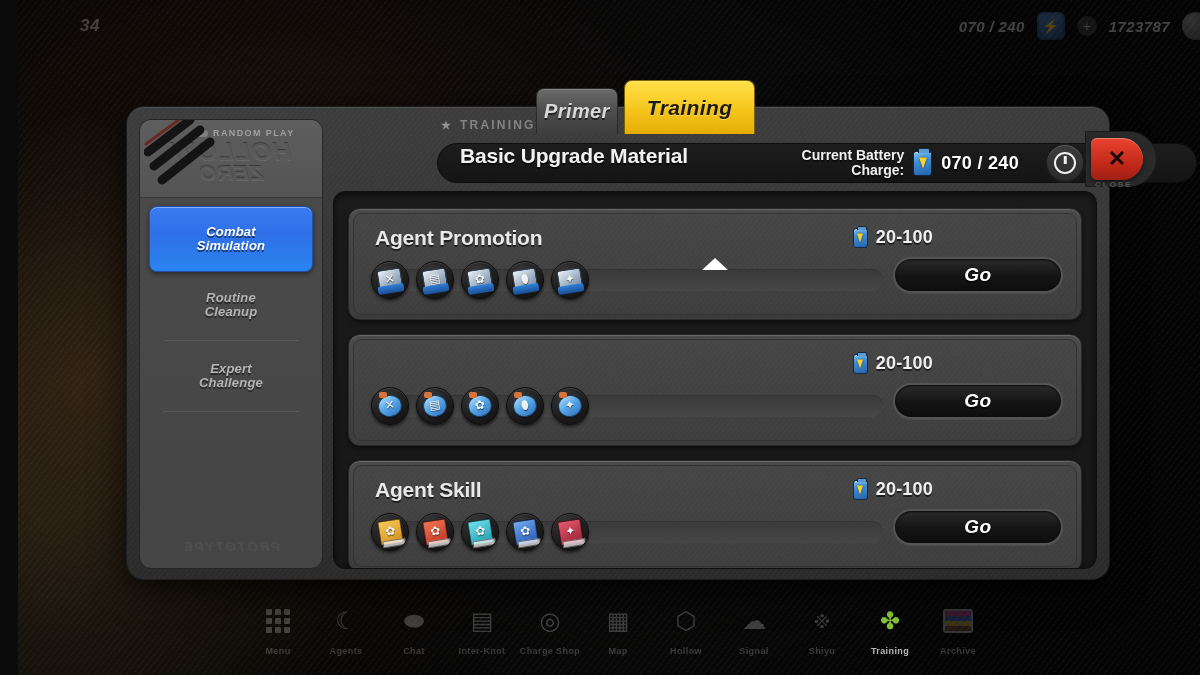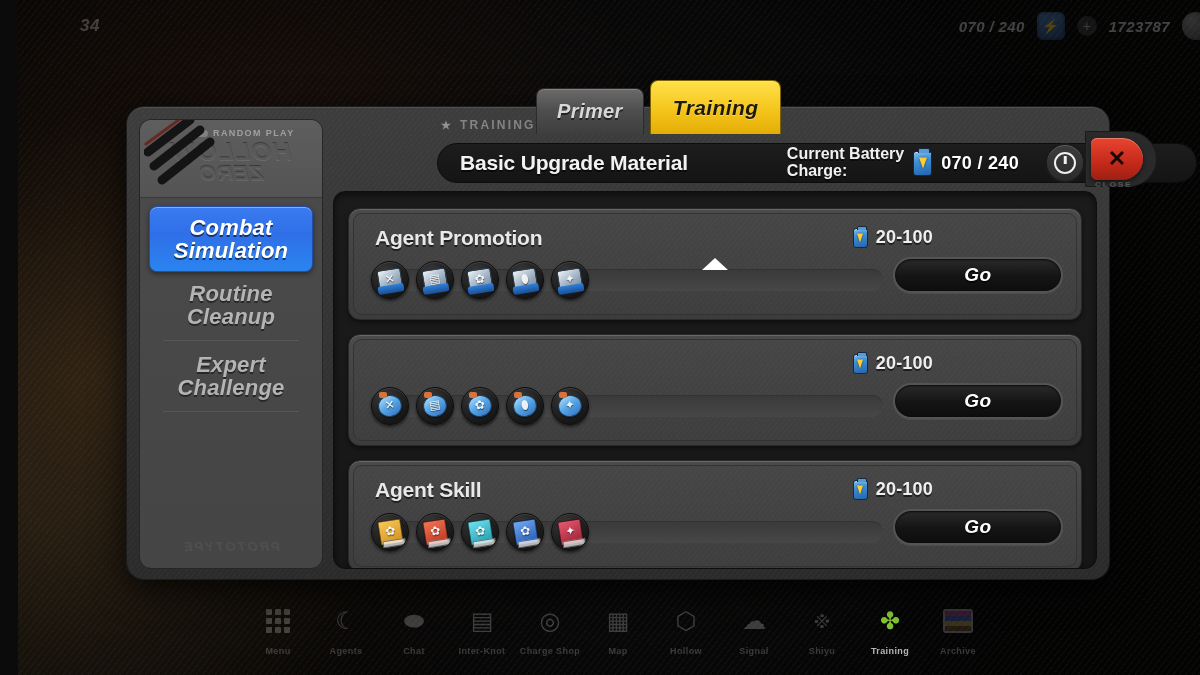--- a/index.html
+++ b/index.html
@@ -86,21 +86,21 @@
 
   
   .tabs {
     position: absolute; left: 518px; top: 80px;
     display: flex; align-items: flex-end; gap: 6px;
     z-index: 24;
   }
   .tab {
     position: relative;
     height: 46px;
-    padding: 0 20px;
+    padding: 0 7px;
     display: flex; align-items: center; justify-content: center;
     border-radius: 8px 8px 0 0;
     background: linear-gradient(180deg,#6a6a6a 0%, #4e4e4e 48%, #3e3e3e 100%);
     border: 1px solid #2b2b2b;
     border-bottom: none;
     font-size: 20px; font-weight: bold; font-style: italic;
     color: #d8d8d8;
     letter-spacing: 0.4px;
     text-shadow: 0 2px 0 rgba(0,0,0,0.55);
     box-shadow: inset 0 1px 0 rgba(255,255,255,0.18);
@@ -214,21 +214,21 @@
     width: 84px; height: 76px;
     z-index: 3;
     pointer-events: none;
   }
 
   .sb-items { padding: 8px 9px 0 9px; }
   .sb-item {
     height: 66px;
     display: flex; align-items: center; justify-content: center;
     text-align: center;
-    font-size: 22px; font-weight: bold; font-style: italic;
+    font-size: 13px; font-weight: bold; font-style: italic;
     color: #b4b4b4;
     line-height: 1.05;
     letter-spacing: 0.2px;
     border-radius: 8px;
     text-shadow: 0 2px 0 rgba(0,0,0,0.45);
     cursor: pointer;
   }
   .sb-item.active {
     background: linear-gradient(180deg,#3a7bf0 0%, #2f6fe8 42%, #2a84ef 100%);
     color: #ffffff;
@@ -262,37 +262,37 @@
     color: rgba(190,190,190,0.55);
   }
   .crumb .star { font-size: 11px; color: rgba(190,190,190,0.65); }
 
   .titlebar {
     position: absolute; left: 104px; top: 24px;
     width: 760px; height: 40px;
     border-radius: 20px;
     background: linear-gradient(180deg,#1d1d1d 0%, #141414 100%);
     border: 1px solid #0d0d0d;
-    display: flex; align-items: center;
+    display: flex; 
   }
   .titlebar .ttl {
     margin-left: 22px;
     font-size: 21px; font-weight: bold;
     color: #f2f2f2;
     letter-spacing: -0.2px;
     text-shadow: 0 2px 0 rgba(0,0,0,0.6);
   }
   .charge {
     position: absolute; right: 78px; top: 24px;
     display: flex; align-items: center; gap: 9px;
     height: 40px;
   }
   .charge .lbl {
-    font-size: 16px; font-weight: bold; color: #f0f0f0;
-    line-height: 1.05; 
+    font-size: 14px; font-weight: bold; color: #f0f0f0;
+    line-height: 1.05; text-align: right;
     text-shadow: 0 2px 0 rgba(0,0,0,0.6);
   }
   .batt {
     width: 19px; height: 25px;
     border-radius: 3px;
     background: linear-gradient(165deg,#7fc3ef 0%, #3f8fd6 38%, #2464ad 100%);
     border: 1.5px solid #15283f;
     position: relative;
     box-shadow: inset 0 1px 0 rgba(255,255,255,0.45);
     flex: none;

